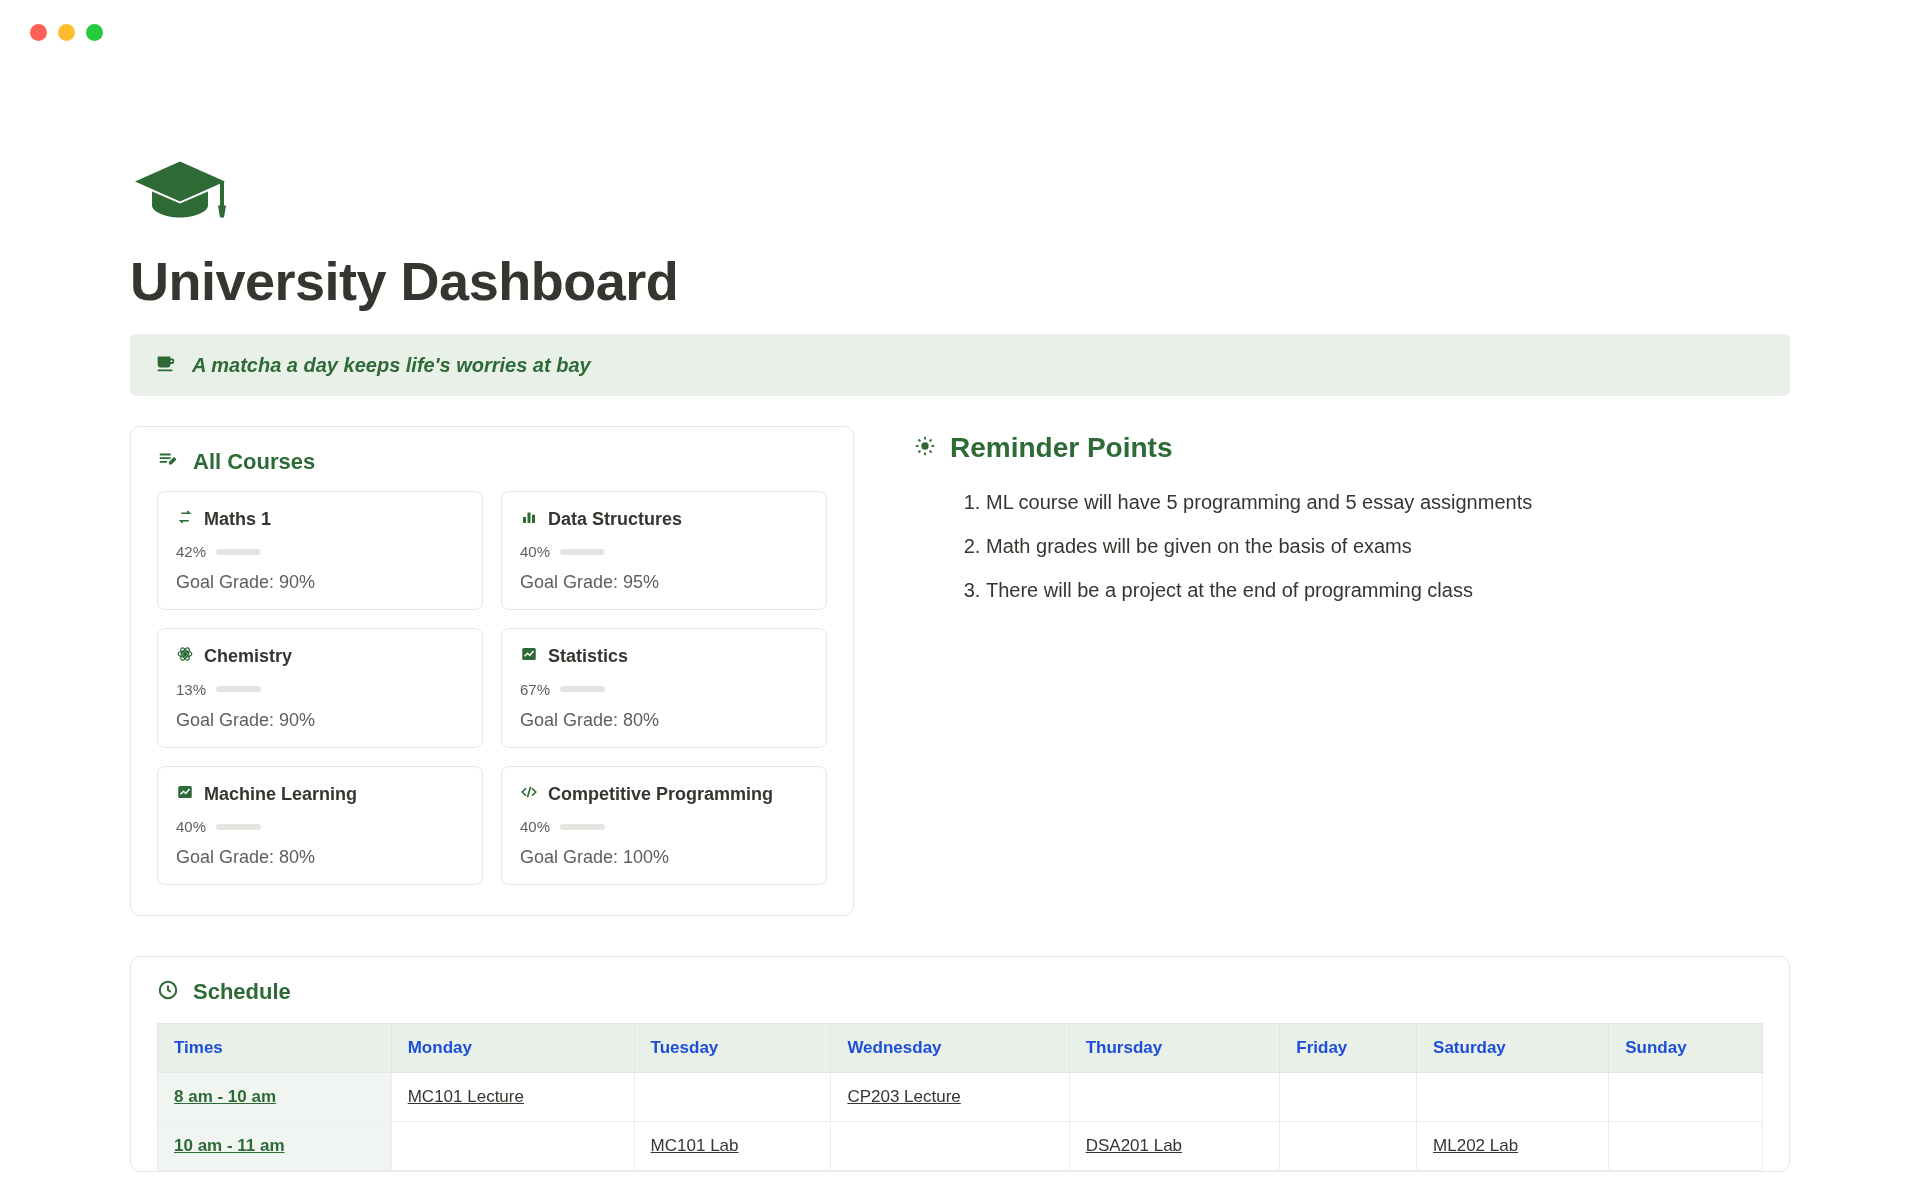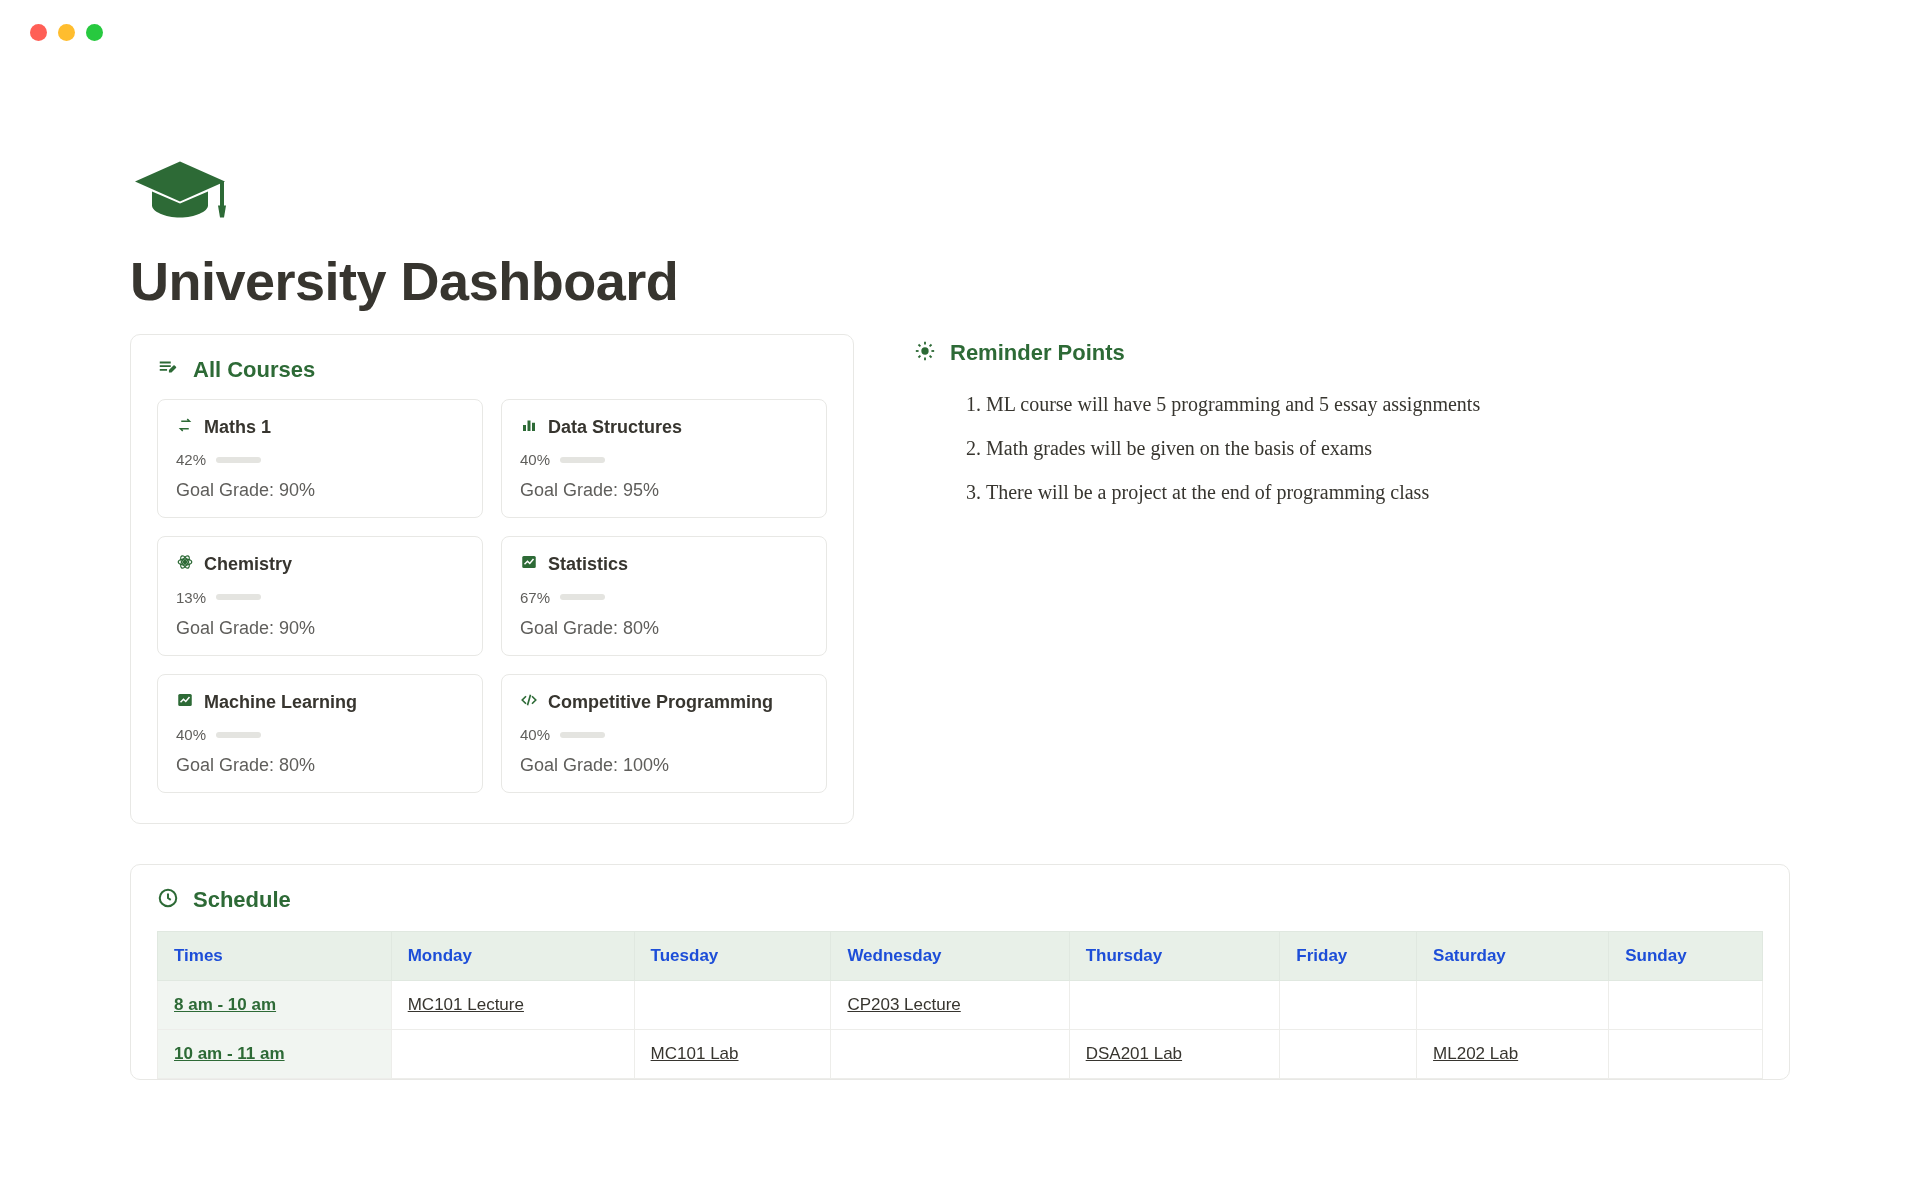--- a/index.html
+++ b/index.html
@@ -153,28 +153,27 @@
 }
 .reminders-header {
   display: flex;
   align-items: center;
   gap: 14px;
   margin-bottom: 16px;
 }
 .reminders-title {
   color: #2d6a36;
   font-weight: 700;
-  font-size: 22px;
+  font-size: 28px;
 }
 .reminders-list {
   list-style: decimal;
   padding-left: 72px;
   font-size: 20px;
   color: #37352f;
-  font-family: Liberation Serif, serif;
 }
 .reminders-list li {
   padding: 6px 0;
   line-height: 1.6;
 }
 
 .schedule-panel {
   border: 1px solid #e8e8e5;
   border-radius: 10px;
   padding: 22px 26px 0 26px;
@@ -231,20 +230,28 @@
     <svg viewBox="0 0 100 70" fill="#2d6a36">
       <path d="M50 8 L95 28 L50 48 L5 28 Z"></path>
       <path d="M22 38 L22 52 C22 58 35 64 50 64 C65 64 78 58 78 52 L78 38 L50 50 Z"></path>
       <rect x="90" y="28" width="4" height="26"></rect>
       <path d="M88 52 L96 52 L94 64 L90 64 Z"></path>
     </svg>
   </div>
 
   <h1 class="page-title">University Dashboard</h1>
 
+  <div class="quote-callout">
+    <span class="icon-green">
+      <svg width="22" height="22" viewBox="0 0 24 24" fill="currentColor">
+          <path d="M4 19h16v2H4v-2zm16-12h-2V5H4v8a4 4 0 004 4h6a4 4 0 004-4h2a2 2 0 002-2V9a2 2 0 00-2-2zm0 4h-2V9h2v2z"></path>
+        </svg>
+    </span>
+    <span class="quote-text">A matcha a day keeps life's worries at bay</span>
+  </div>
 
   <div class="two-col">
 
     <div class="courses-panel">
       <div class="panel-header">
         <span class="icon-green">
           <svg width="22" height="22" viewBox="0 0 24 24" fill="currentColor">
               <path d="M3 5h12v2H3V5zm0 4h12v2H3V9zm0 4h8v2H3v-2zm17.7-2.3l-1.4-1.4a1 1 0 00-1.4 0L13 14.2V17h2.8l4.9-4.9a1 1 0 000-1.4z"></path>
             </svg>
         </span>

